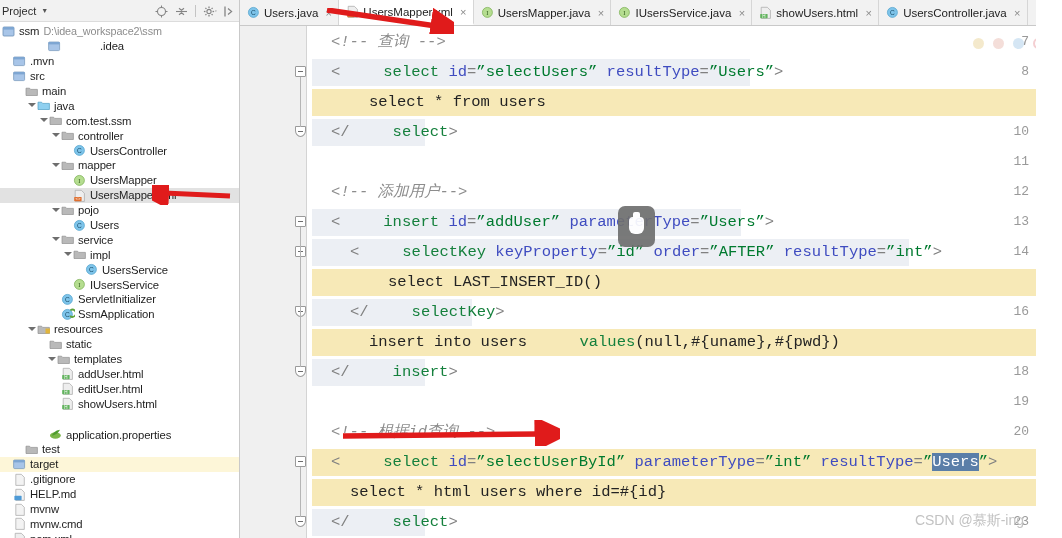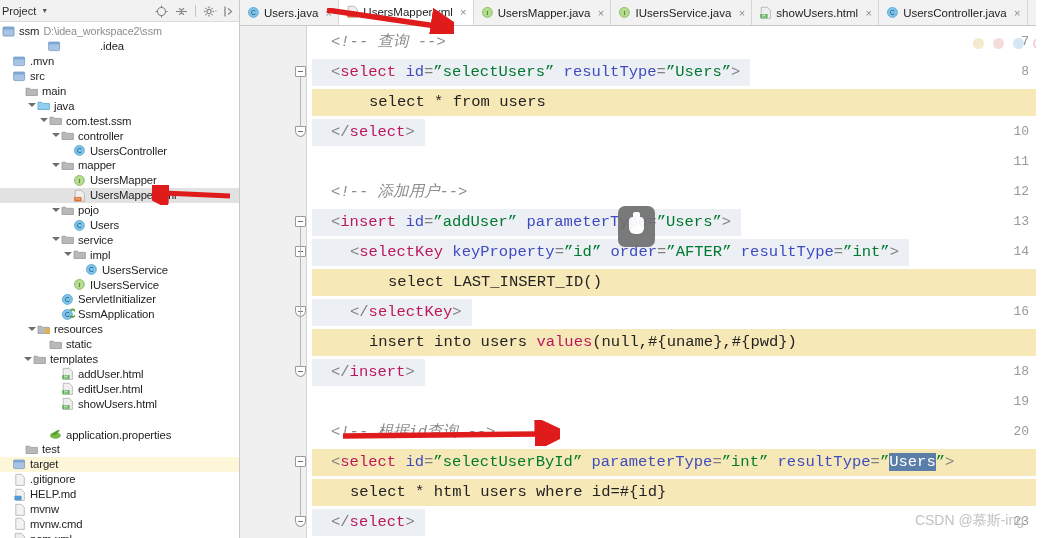--- a/index.html
+++ b/index.html
@@ -161,21 +161,21 @@
   
   .hl-yellow-bg {
     position: absolute; z-index: 0;
     background: #f7e9b7;
   }
   .hl-gray-bg {
     position: absolute; z-index: 1;
     background: #eceff4;
   }
   
-  .k-tag   { color: #be185d; }
+  .k-tag   { color: #15803d; margin-left: 43px; }
   .k-attr  { color: #3f4cc0; }
   .k-str   { color: #007a2f; }
   .k-punct { color: #808080; }
   .k-cmt   { color: #8c8c8c; font-style: italic; }
   .k-plain { color: #232323; }
   .k-sel   { background: #5a7ea8; color: #ffffff; }
 
   
   .fold {
     position: absolute; left: 2px;
@@ -499,21 +499,21 @@
           </div>
           <div class="trow" style="padding-left: 38px;">
             <span class="arrow"></span>
             <span class="ico">
               <svg width="14" height="13" viewBox="0 0 14 13">
                 <path d="M1 3.2h3.6l1 1.2H12.4v6.1H1z" fill="#b9b9b9" stroke="#8f8f8f" stroke-width=".7"></path>
               </svg>
             </span>
             <span class="tlabel">static</span>
           </div>
-          <div class="trow" style="padding-left: 22px;">
+          <div class="trow" style="padding-left: 46px;">
             <span class="arrow open"></span>
             <span class="ico">
               <svg width="14" height="13" viewBox="0 0 14 13">
                 <path d="M1 3.2h3.6l1 1.2H12.4v6.1H1z" fill="#b9b9b9" stroke="#8f8f8f" stroke-width=".7"></path>
               </svg>
             </span>
             <span class="tlabel">templates</span>
           </div>
           <div class="trow" style="padding-left: 50px;">
             <span class="arrow"></span>

